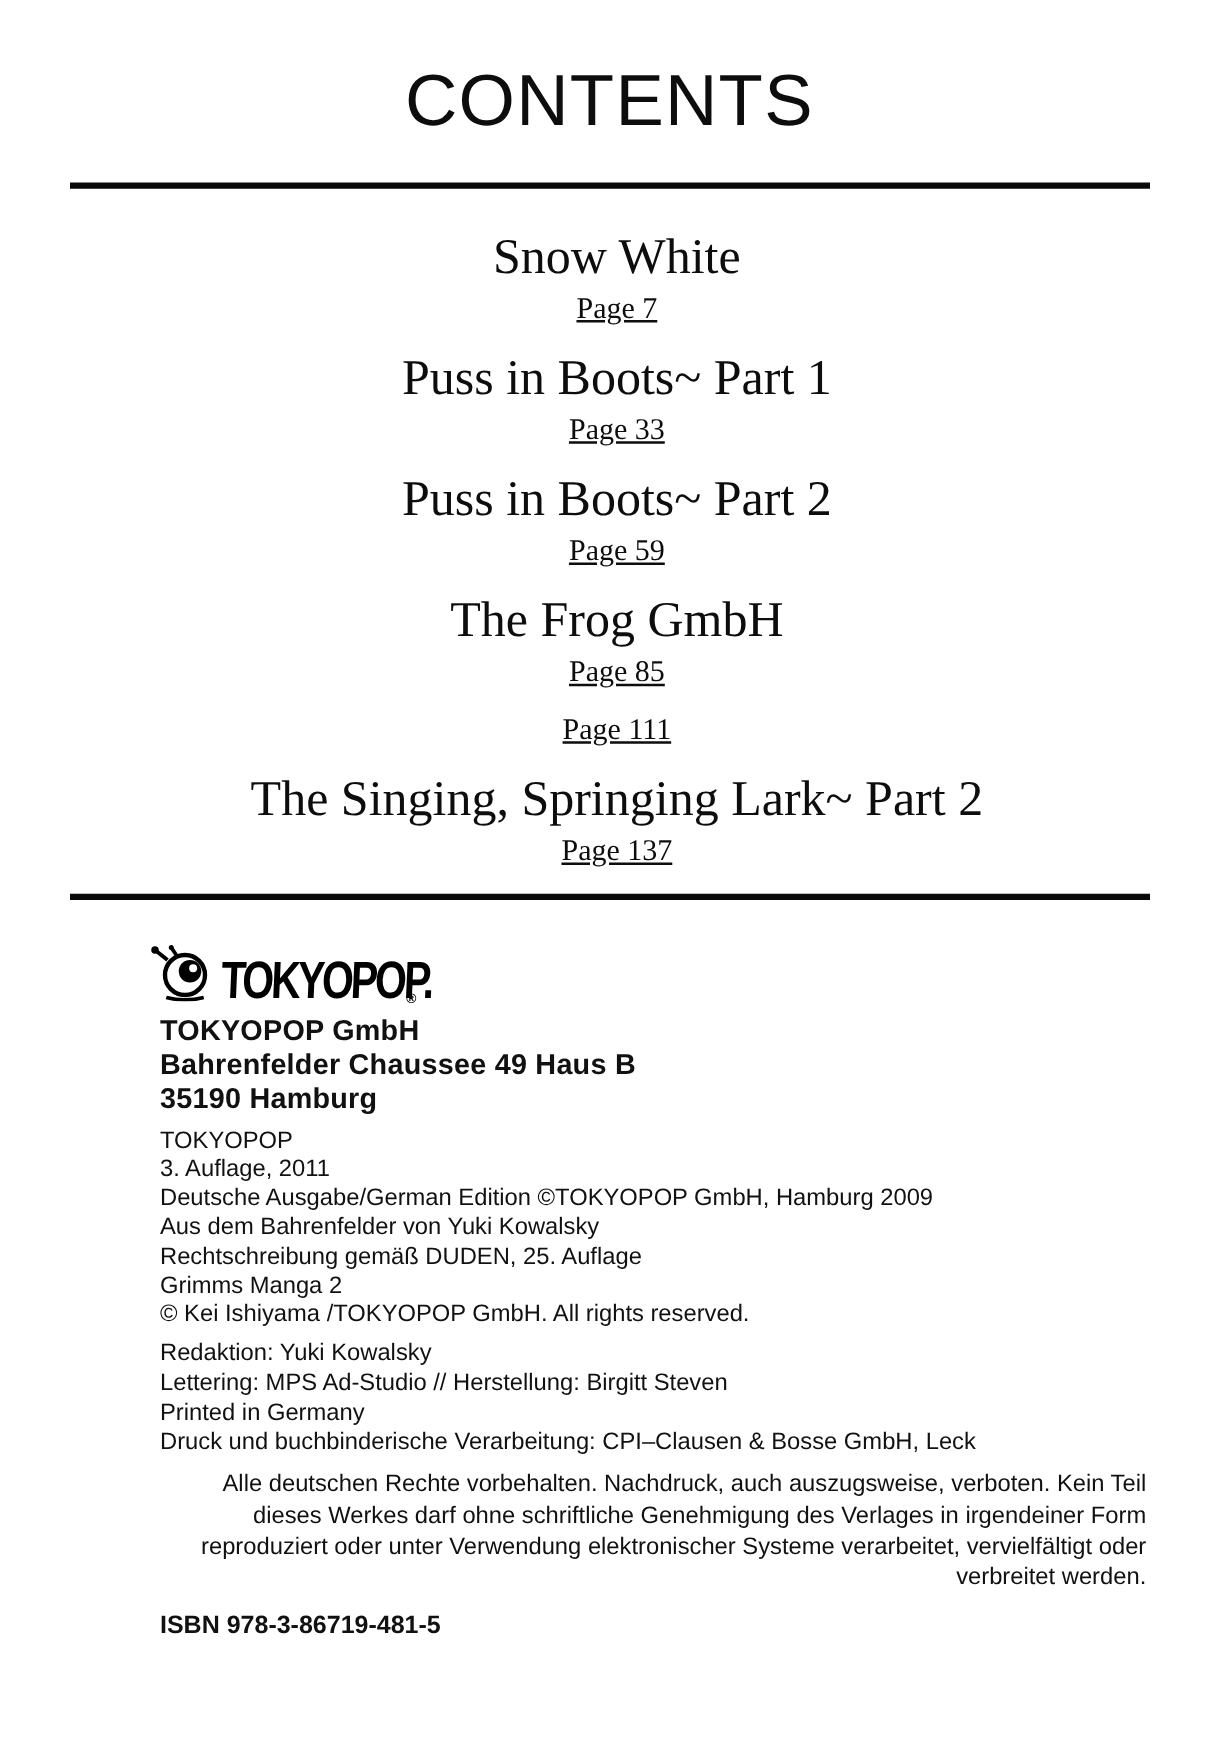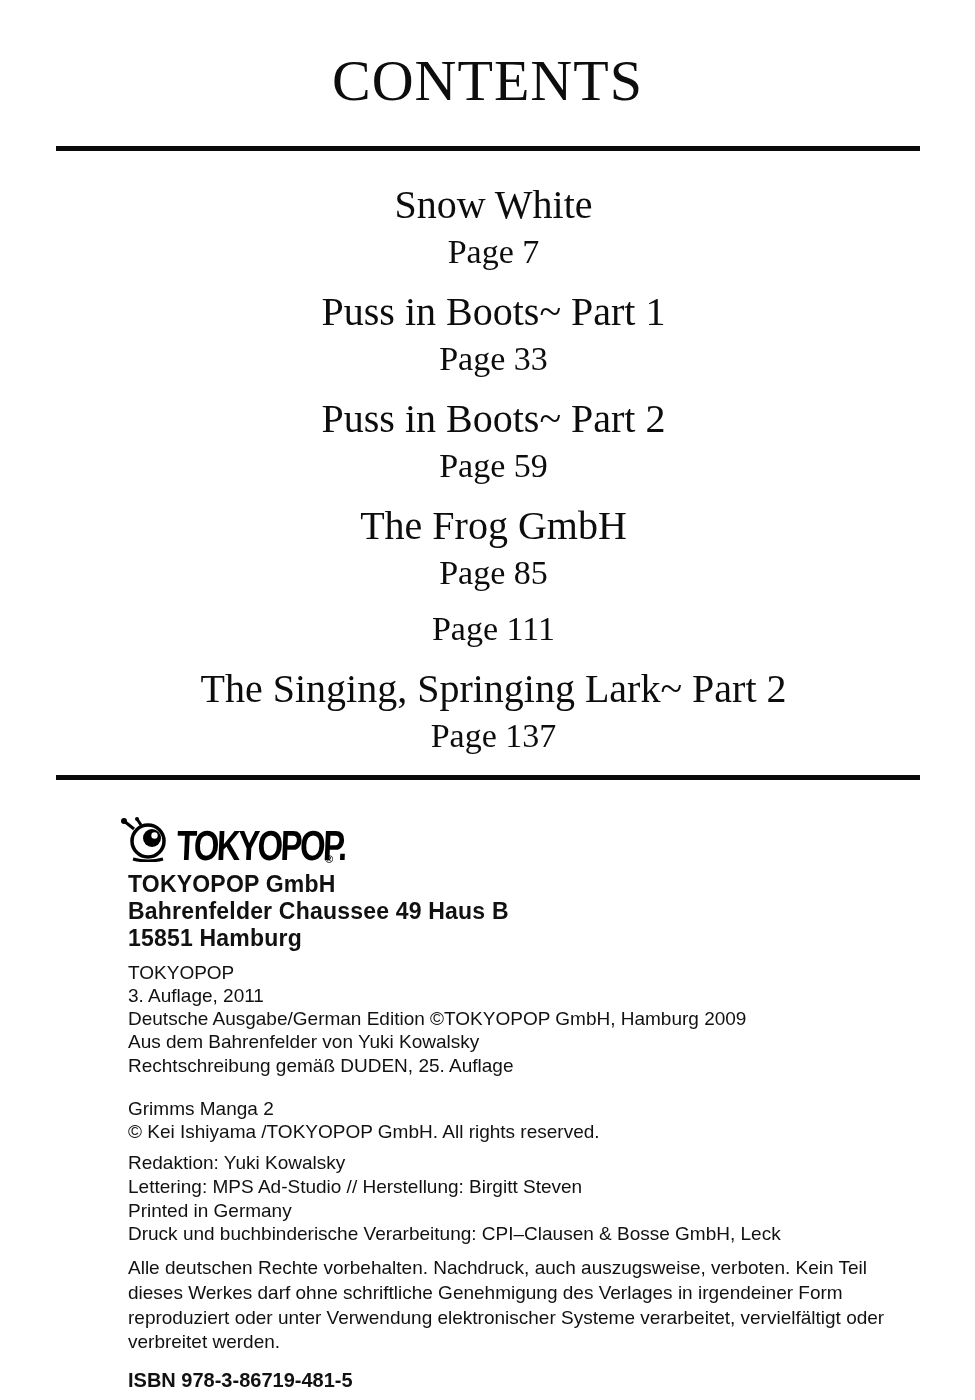--- a/index.html
+++ b/index.html
@@ -12,21 +12,21 @@
   }
   .page {
     width: 975px; height: 1400px;
     background: #ffffff;
     overflow: hidden;
   }
   
   .contents-title {
     margin-top: 46px;
     text-align: center;
-    font-family: Liberation Serif, serif;
+    font-family: Liberation Sans, sans-serif;
     font-weight: 500;
     font-size: 58px;
     line-height: 1.2;
     letter-spacing: 1px;
     color: #0d0d0d;
   }
   .rule {
     width: 864px;
     height: 5px;
     background: #0a0a0a;
@@ -39,23 +39,24 @@
   .toc-entry { margin-bottom: 22px; padding-left: 12px; }
   .toc-title {
     font-family: "Liberation Serif", "DejaVu Serif", serif;
     font-size: 40px;
     line-height: 1.05;
     color: #0d0d0d;
   }
   .toc-page {
     margin-top: 9px;
     font-family: "Liberation Serif", "DejaVu Serif", serif;
-    font-size: 34px;
+    font-size: 24px;
     line-height: 1.0;
     color: #0d0d0d;
+    text-decoration: underline;
   }
   
   .imprint {
     margin-top: 40px;
     padding-left: 128px;
     padding-right: 58px;
   }
   .logo-row {
     height: 46px;
     margin-bottom: 5px;
@@ -88,28 +89,29 @@
     font-weight: bold;
     font-size: 23px;
     line-height: 1.18;
     letter-spacing: 0.2px;
   }
   .address-block { margin-bottom: 9px; }
   .text-block {
     font-size: 19px;
     line-height: 1.22;
   }
-  .edition-block { margin-bottom: 20px; }
+  .edition-block { margin-bottom: 0; }
   .title-block { margin-bottom: 8px; }
   .credits-block { line-height: 1.25; margin-bottom: 10px; }
   .rights-paragraph {
     font-size: 19px;
     line-height: 1.3;
     max-width: 800px;
     margin-bottom: 14px;
+    text-align: right;
   }
   .isbn-line {
     font-weight: bold;
     font-size: 20px;
     margin-bottom: 16px;
   }
 </style>
 </head>
 <body>
 
@@ -162,21 +164,21 @@
           <path d="M13 43 Q28 47 43 43" stroke="#000" stroke-width="3" fill="none"></path>
         </svg>
       </span>
       <span class="logo-wordmark">TOKYOPOP.</span>
       <span class="logo-reg">®</span>
     </div>
 
     <div class="bold-block address-block">
       <div class="imprint-line">TOKYOPOP GmbH</div>
       <div class="imprint-line">Bahrenfelder Chaussee 49 Haus B</div>
-      <div class="imprint-line">15851 Hamburg</div>
+      <div class="imprint-line">35190 Hamburg</div>
     </div>
 
     <div class="text-block edition-block">
       <div class="imprint-line">TOKYOPOP</div>
       <div class="imprint-line">3. Auflage, 2011</div>
       <div class="imprint-line">Deutsche Ausgabe/German Edition ©TOKYOPOP GmbH, Hamburg 2009</div>
       <div class="imprint-line">Aus dem Bahrenfelder von Yuki Kowalsky</div>
       <div class="imprint-line">Rechtschreibung gemäß DUDEN, 25. Auflage</div>
     </div>
 

